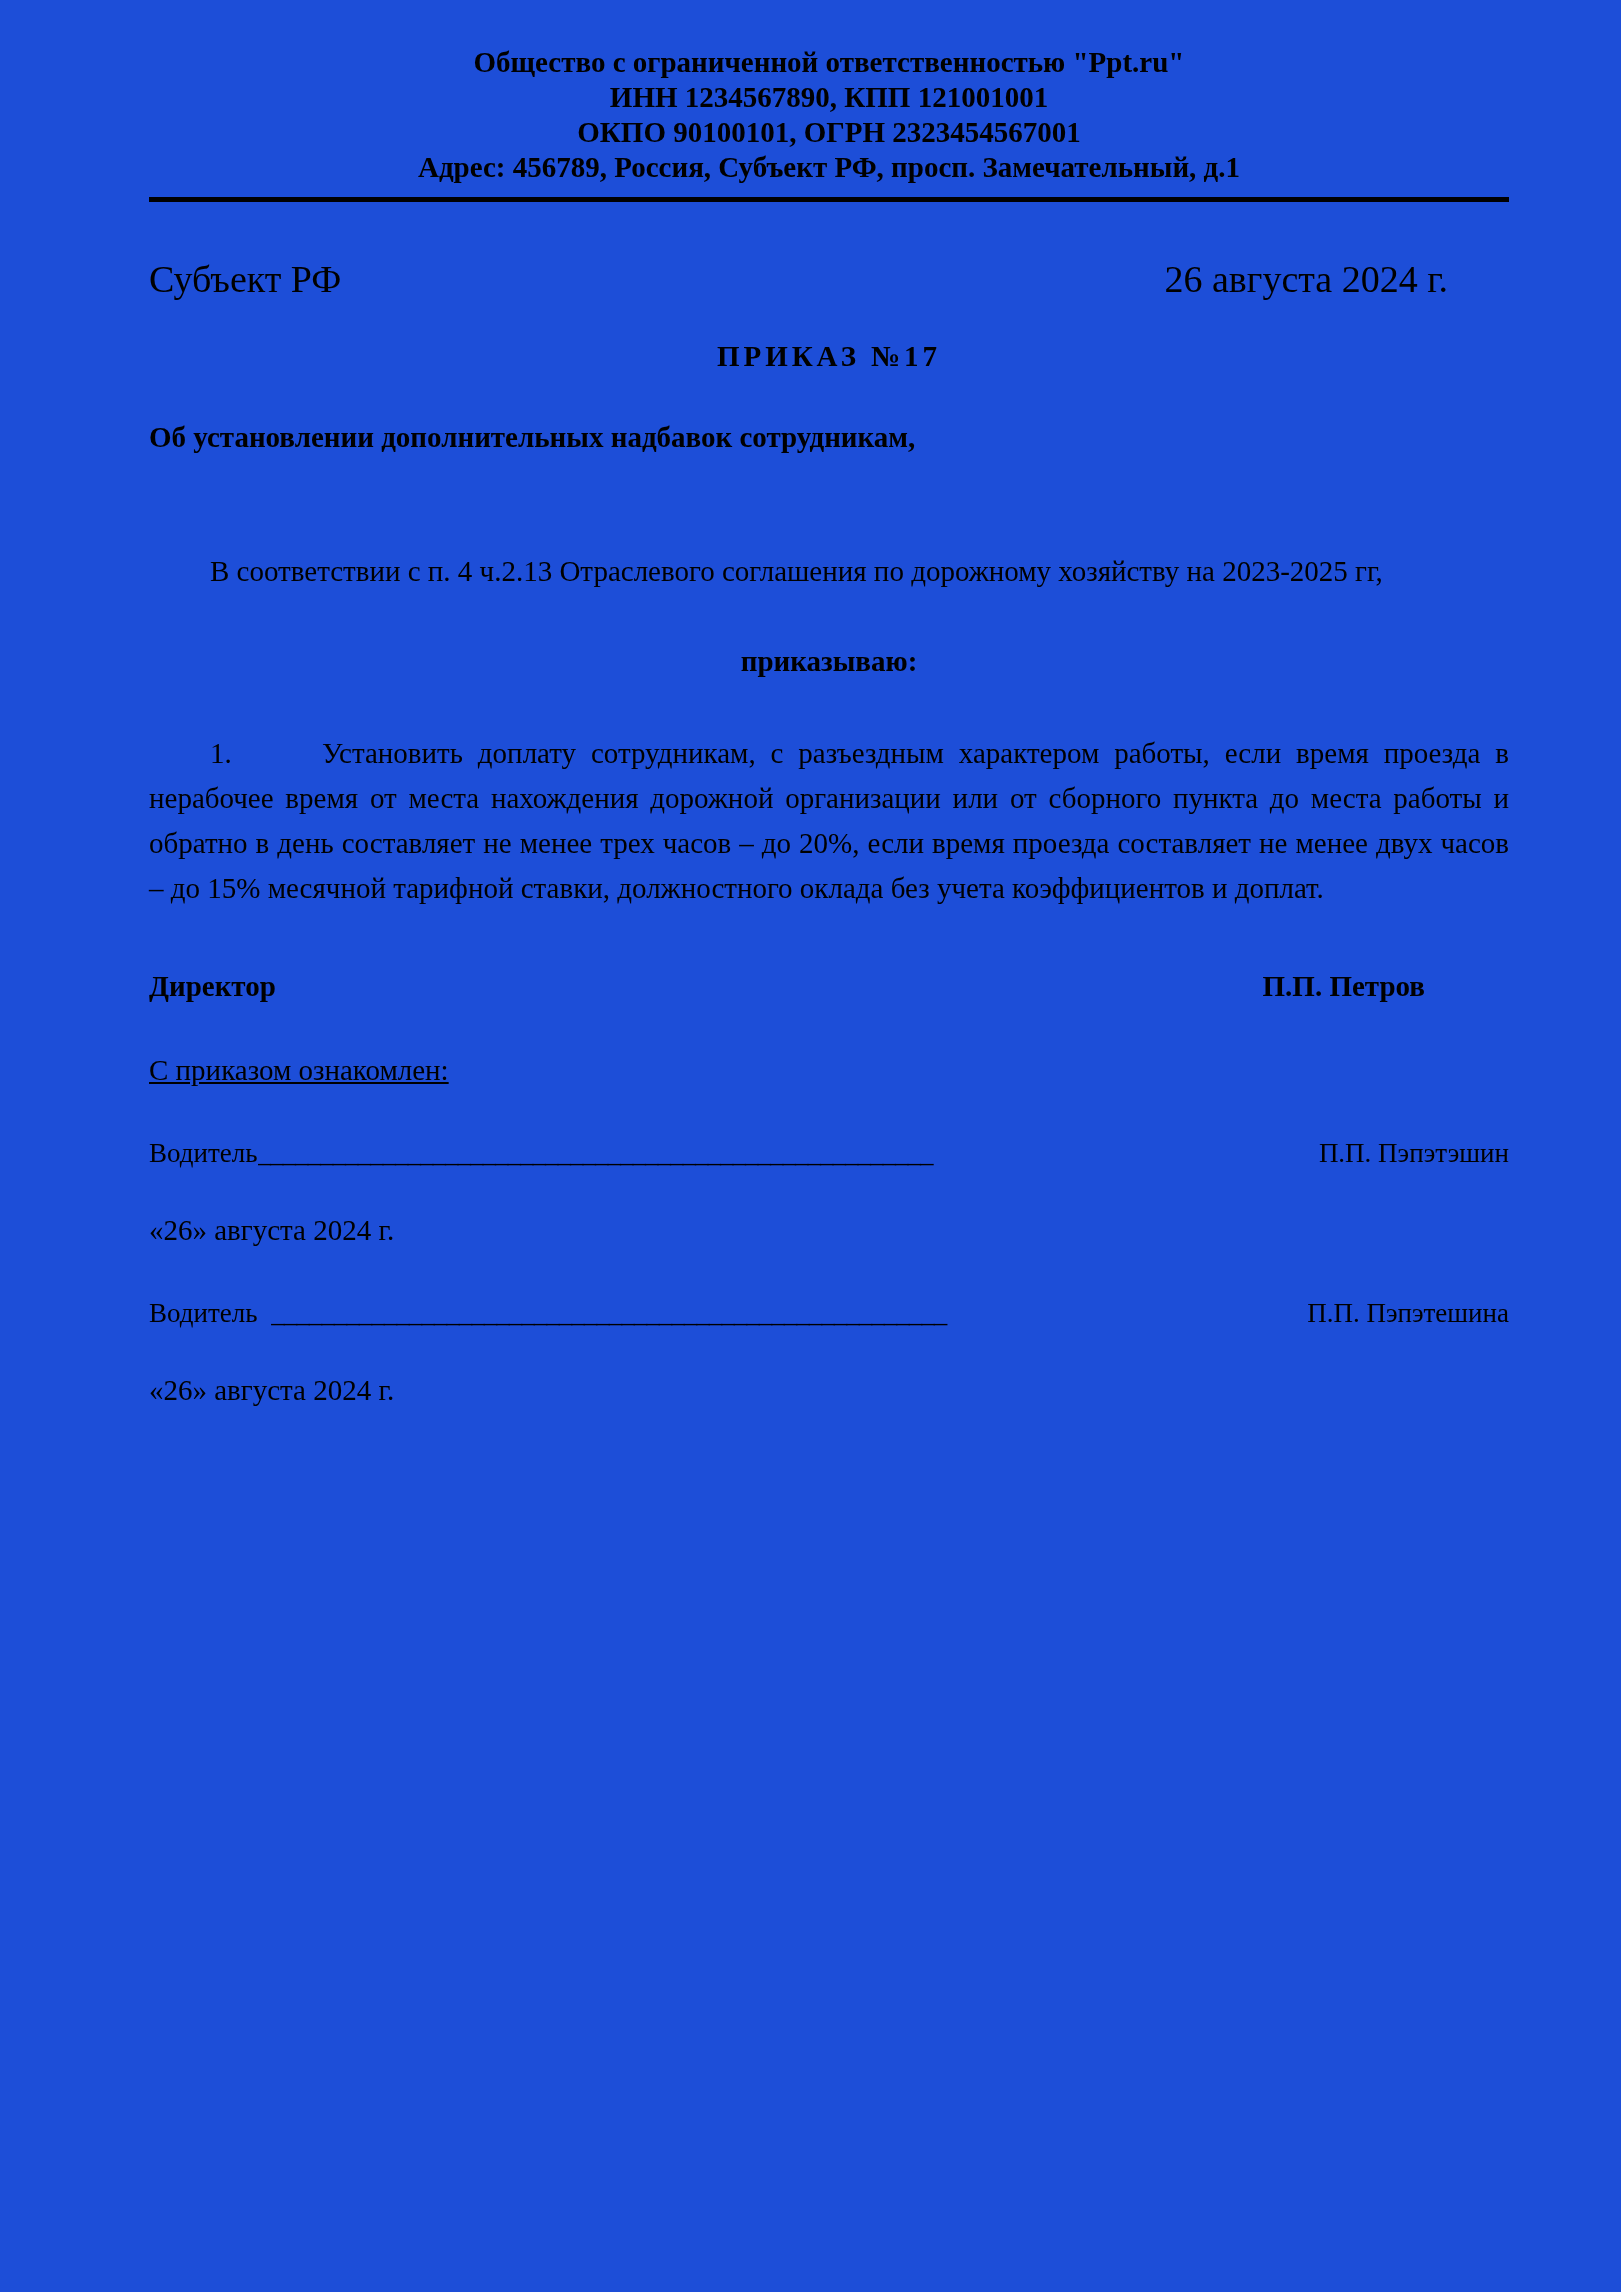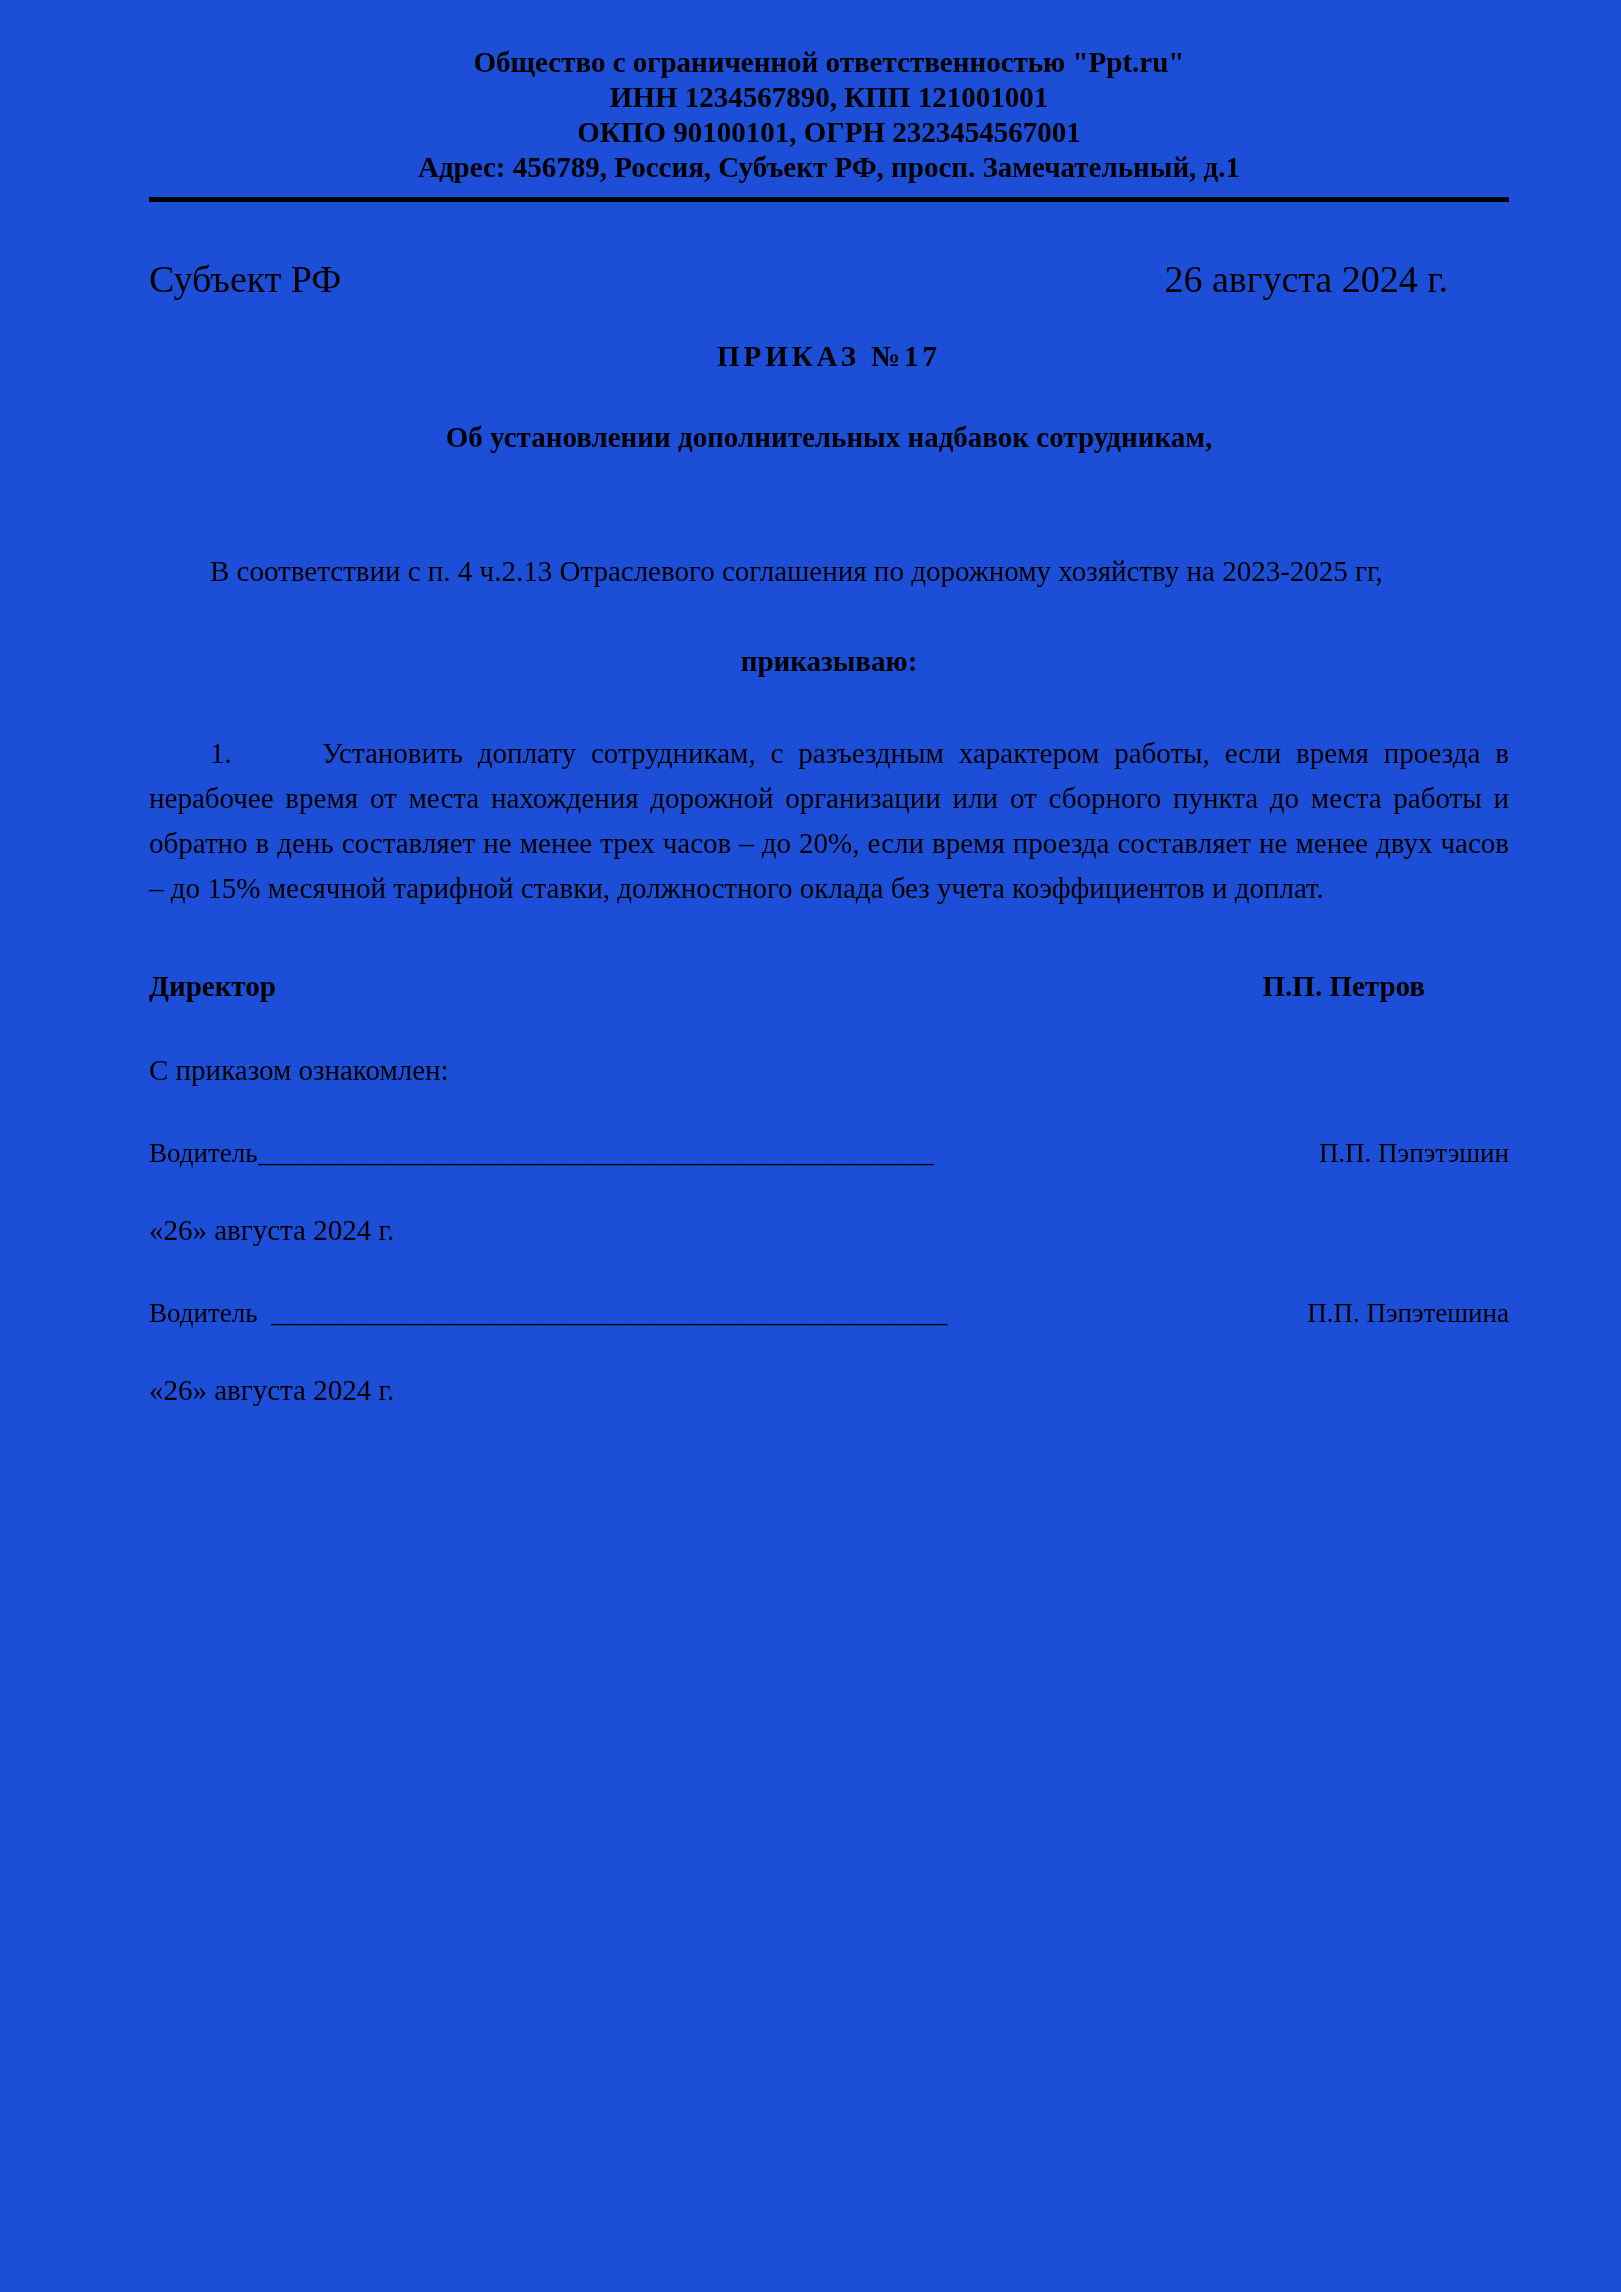--- a/index.html
+++ b/index.html
@@ -66,21 +66,20 @@
     font-size: 29px;
     letter-spacing: 3.9px;
   }
 
   
   .subject {
     margin-top: 43px;
     font-weight: bold;
     font-size: 29px;
     line-height: 43px;
-    text-align: center;
   }
   .subject .subj-line {
     display: block;
   }
 
   
   .preamble {
     margin-top: 90px;
     font-size: 29px;
     line-height: 45px;
@@ -120,20 +119,21 @@
     margin-top: 59px;
     font-weight: bold;
     font-size: 29px;
   }
   .signature-row .sig-right {
     padding-right: 84px;
   }
   .ack-intro {
     margin-top: 51px;
     font-size: 29px;
+    text-decoration: underline;
   }
 
   
   .ack-line {
     margin-top: 51px;
     font-size: 27px;
     display: flex;
     align-items: baseline;
     white-space: nowrap;
   }

